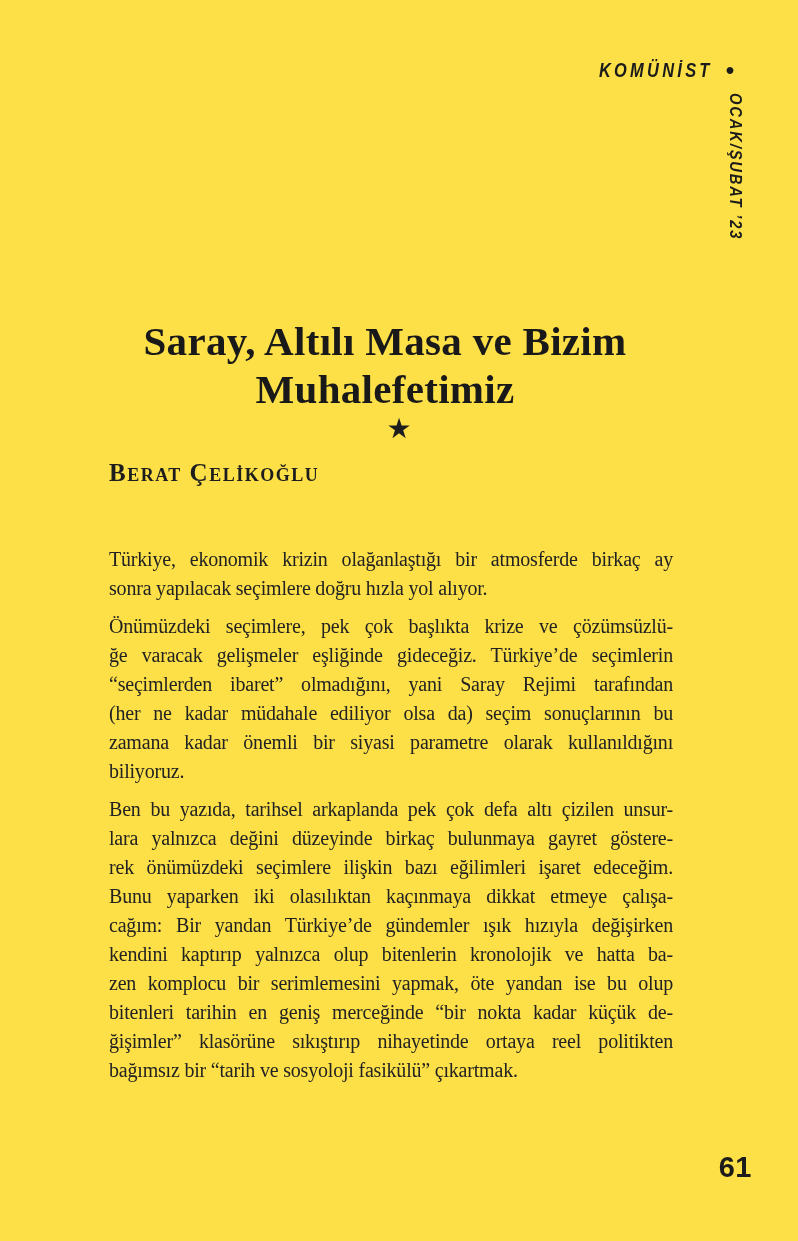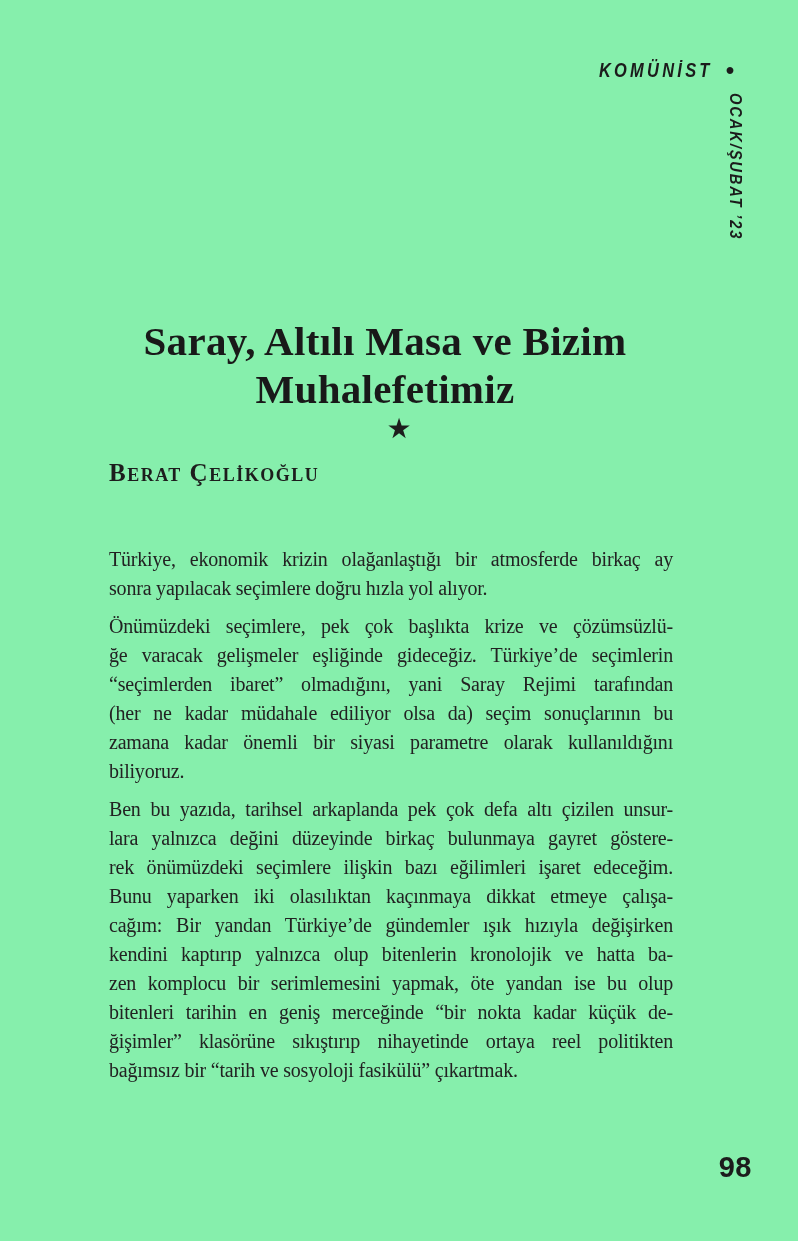--- a/index.html
+++ b/index.html
@@ -4,21 +4,21 @@
 <style>
   html, body {
     margin: 0;
     padding: 0;
     background: #ffffff;
   }
   .page {
     position: relative;
     width: 798px;
     height: 1241px;
-    background: #86efac;
+    background: #fde047;
     overflow: hidden;
     font-family: "Liberation Serif", serif;
     color: #1d1d1d;
   }
 
   
   .masthead {
     position: absolute;
     top: 58px;
     right: 64px;
@@ -169,15 +169,15 @@
         <div class="line">Bunu yaparken iki olasılıktan kaçınmaya dikkat etmeye çalışa-</div>
         <div class="line">cağım: Bir yandan Türkiye’de gündemler ışık hızıyla değişirken</div>
         <div class="line">kendini kaptırıp yalnızca olup bitenlerin kronolojik ve hatta ba-</div>
         <div class="line">zen komplocu bir serimlemesini yapmak, öte yandan ise bu olup</div>
         <div class="line">bitenleri tarihin en geniş merceğinde “bir nokta kadar küçük de-</div>
         <div class="line">ğişimler” klasörüne sıkıştırıp nihayetinde ortaya reel politikten</div>
         <div class="line last">bağımsız bir “tarih ve sosyoloji fasikülü” çıkartmak.</div>
       </div>
     </div>
 
-  <div class="page-number">98</div>
+  <div class="page-number">61</div>
 
 </div>
 
 </body></html>

